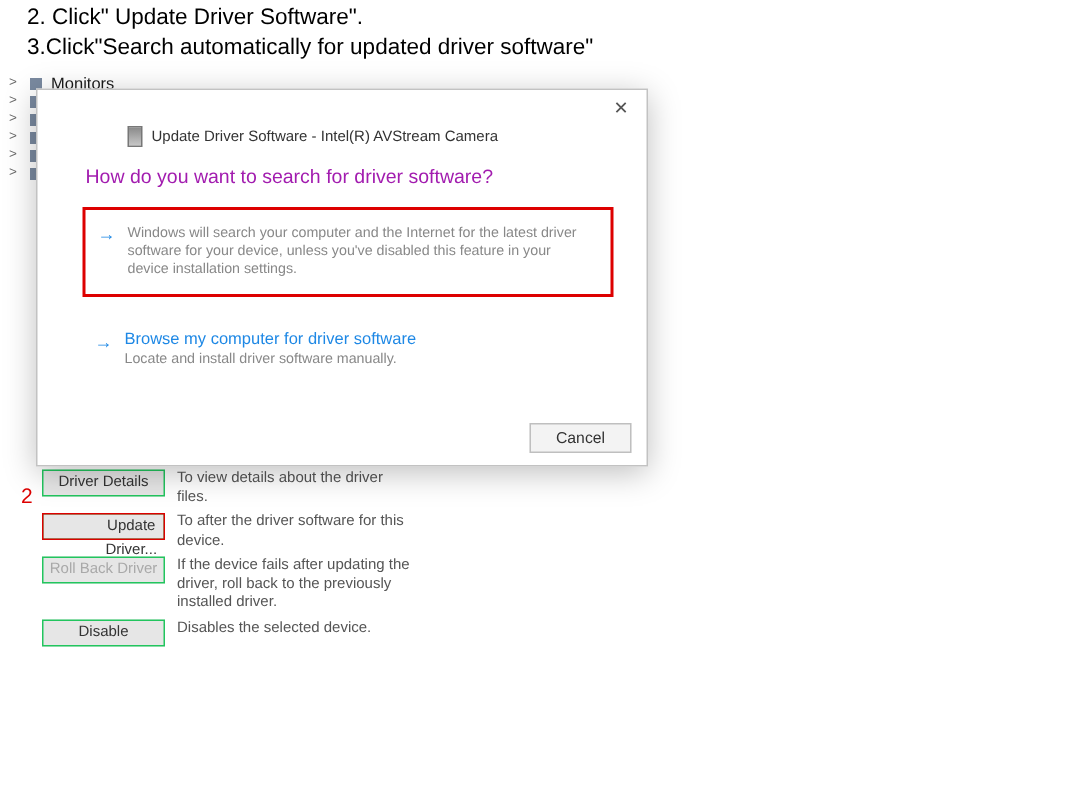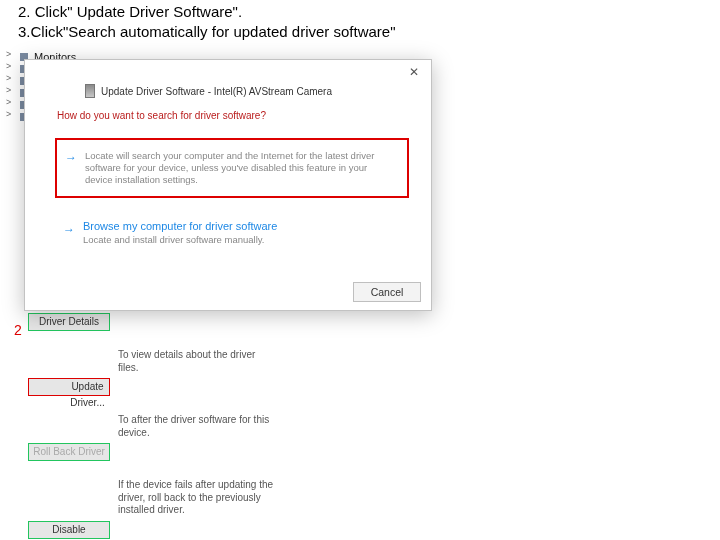--- a/index.html
+++ b/index.html
@@ -8,26 +8,26 @@
   .tree-fragment { position: absolute; top: 50px; left: 6px; font-size: 11px; color: #1a1a1a; }
   .tree-row { position: relative; padding-left: 14px; height: 12px; }
   .tree-toggle { position: absolute; left: 0; top: -1px; font-size: 9px; color: #6a6a6a; }
   .tree-icon { display:inline-block; width:8px; height:8px; background:#7a8aa0; margin-right:3px; vertical-align:middle; }
   .tree-label { vertical-align: middle; }
   .properties-panel { position: absolute; top: 311px; left: 28px; width: 250px; background:#fff; font-size: 10px; color:#333; }
   .prop-row { display:flex; align-items:flex-start; gap:8px; padding:2px 0; }
   .prop-btn { width:82px; height:18px; background:#e6e6e6; border:1px solid #22c55e; font-size:10px; color:#333; text-align:center; line-height:16px; cursor:pointer; }
   .prop-btn.disabled { color:#a9a9a9; }
   .prop-btn.highlight { outline:1px solid #d00; outline-offset:-1px;padding-left:37px; }
-  .prop-desc { flex:1; font-size:10px; color:#555; line-height:1.25;margin-top:36px; }
+  .prop-desc { flex:1; font-size:10px; color:#555; line-height:1.25; }
   .dialog { position:absolute; top:59px; left:24px; width:408px; height:252px; background:#fff; border:1px solid #c2c2c2; box-shadow:0 4px 20px rgba(0,0,0,0.25); }
   .dialog-close { position:absolute; top:4px; right:8px; width:18px; height:16px; font-size:12px; color:#555; text-align:center; line-height:16px; cursor:pointer; }
   .dialog-title-row { position:absolute; top:24px; left:32px; display:flex; align-items:center; gap:6px; font-size:10px; color:#333;padding-left:28px; }
   .title-dev-icon { width:10px; height:14px; background: linear-gradient(#8a8a8a,#c7c7c7); border:1px solid #777; }
-  .dialog-heading { position:absolute; top:50px; left:32px; font-size:10px; color:#b91c1c; }
+  .dialog-heading { position:absolute; top:50px; left:32px; font-size:13px; color:#a21caf; }
   .options-area { position:absolute; top:78px; left:30px; right:22px; }
   .option { padding:8px 10px 10px 10px; position:relative; }
   .option.highlight { border:2px solid #d00; }
   .opt-arrow { position:absolute; left:8px; top:9px; color:#1e88e5; font-size:12px; }
   .opt-title { margin-left:18px; color:#1e88e5; font-size:11px; }
   .opt-desc { margin-left:18px; margin-top:2px; color:#888; font-size:9.5px; line-height:1.25; max-width:320px; }
   .option2 { margin-top:14px; }
   .dialog-footer { position:absolute; bottom:8px; right:10px; }
   .cancel-btn { width:68px; height:20px; background:#f3f3f3; border:1px solid #bfbfbf; font-size:10.5px; color:#333; cursor:pointer; }
   .marker2 { position:absolute; top:322px; left:14px; color:#d00; font-size:14px; }
@@ -79,21 +79,21 @@
 <div class="dialog">
   <div class="dialog-close">✕</div>
   <div class="dialog-title-row">
     <div class="title-dev-icon"></div>
     <span>Update Driver Software - Intel(R) AVStream Camera</span>
   </div>
   <div class="dialog-heading">How do you want to search for driver software?</div>
   <div class="options-area">
     <div class="option highlight">
       <span class="opt-arrow">→</span>
-      <div class="opt-desc">Locate will search your computer and the Internet for the latest driver software for your device, unless you've disabled this feature in your device installation settings.</div>
+      <div class="opt-desc">Windows will search your computer and the Internet for the latest driver software for your device, unless you've disabled this feature in your device installation settings.</div>
     </div>
     <div class="option option2">
       <span class="opt-arrow">→</span>
       <div class="opt-title">Browse my computer for driver software</div>
       <div class="opt-desc">Locate and install driver software manually.</div>
     </div>
   </div>
   <div class="dialog-footer">
     <button class="cancel-btn">Cancel</button>
   </div>

